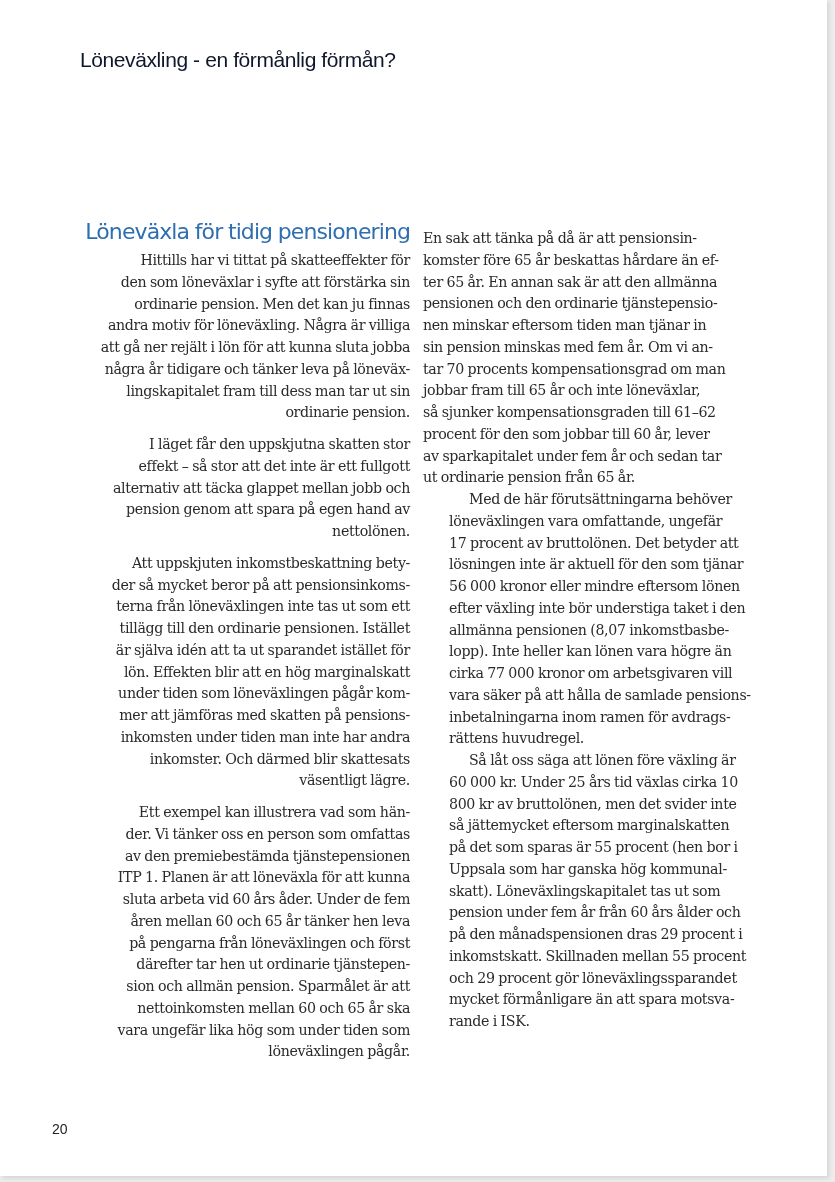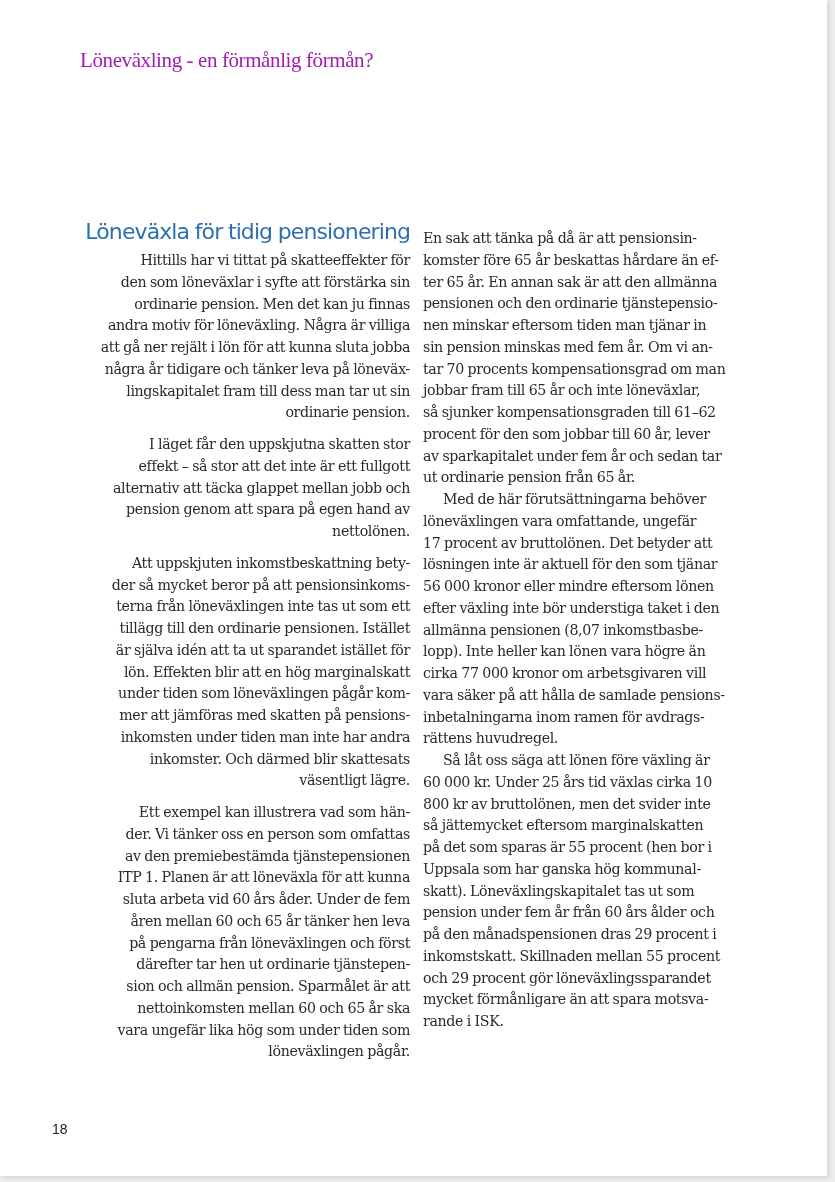--- a/index.html
+++ b/index.html
@@ -20,25 +20,25 @@
     width: 827px;
     height: 1176px;
     background: #ffffff;
     box-shadow: 2px 2px 4px rgba(0,0,0,0.10);
   }
   .page-header {
     position: absolute;
     left: 80px;
     top: 48px;
     margin: 0;
-    font-family: Liberation Serif, serif;
+    font-family: Liberation Sans, sans-serif;
     font-weight: normal;
     font-size: 21px;
     letter-spacing: -0.4px;
-    color: #a21caf;
+    color: #0f172a;
     white-space: nowrap;
   }
   .col {
     position: absolute;
     top: 0;
     font-family: "DejaVu Serif", serif;
     font-size: 14.2px;
     line-height: 21.75px;
     color: #2a2a2a;
     letter-spacing: -0.35px;
@@ -64,20 +64,21 @@
     letter-spacing: -0.9px;
     color: #2e6fb0;
     white-space: nowrap;
   }
   .para {
     margin: 0 0 10px 0;
     white-space: pre-line;
   }
   .para.indent {
     text-indent: 20px;
+    margin-left: 26px;
   }
   .para.tight {
     margin-bottom: 0;
   }
   .page-number {
     position: absolute;
     left: 52px;
     top: 1121px;
     font-family: "Liberation Sans", sans-serif;
     font-size: 14px;
@@ -164,14 +165,14 @@
 Uppsala som har ganska hög kommunal-
 skatt). Löneväxlingskapitalet tas ut som
 pension under fem år från 60 års ålder och
 på den månadspensionen dras 29 procent i
 inkomstskatt. Skillnaden mellan 55 procent
 och 29 procent gör löneväxlingssparandet
 mycket förmånligare än att spara motsva-
 rande i ISK.</p>
   </div>
 
-  <div class="page-number">18</div>
+  <div class="page-number">20</div>
 </div>
 
 </body></html>

